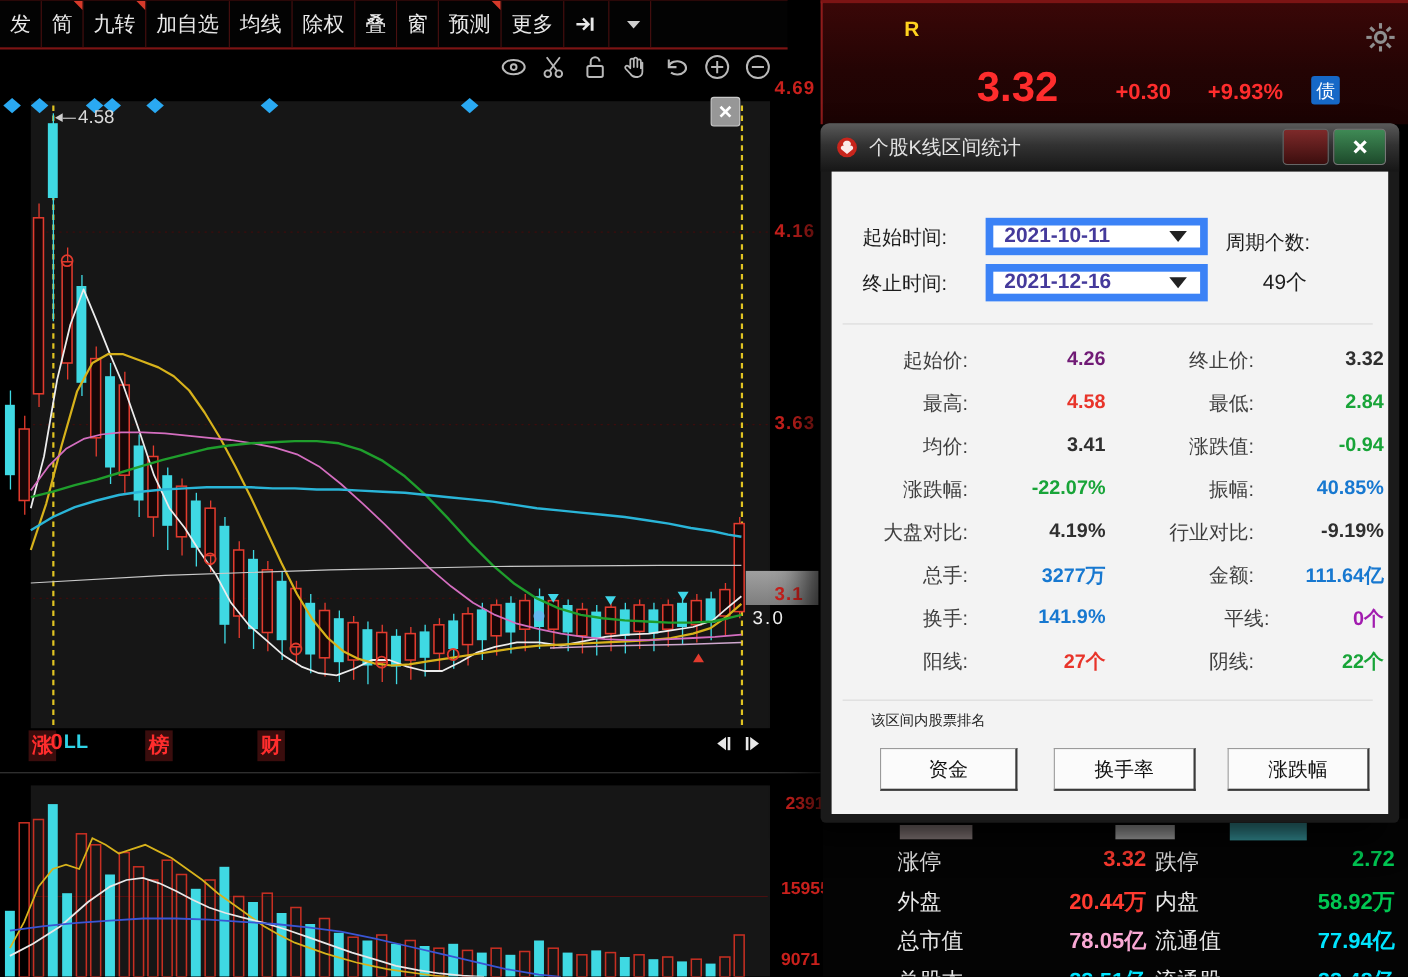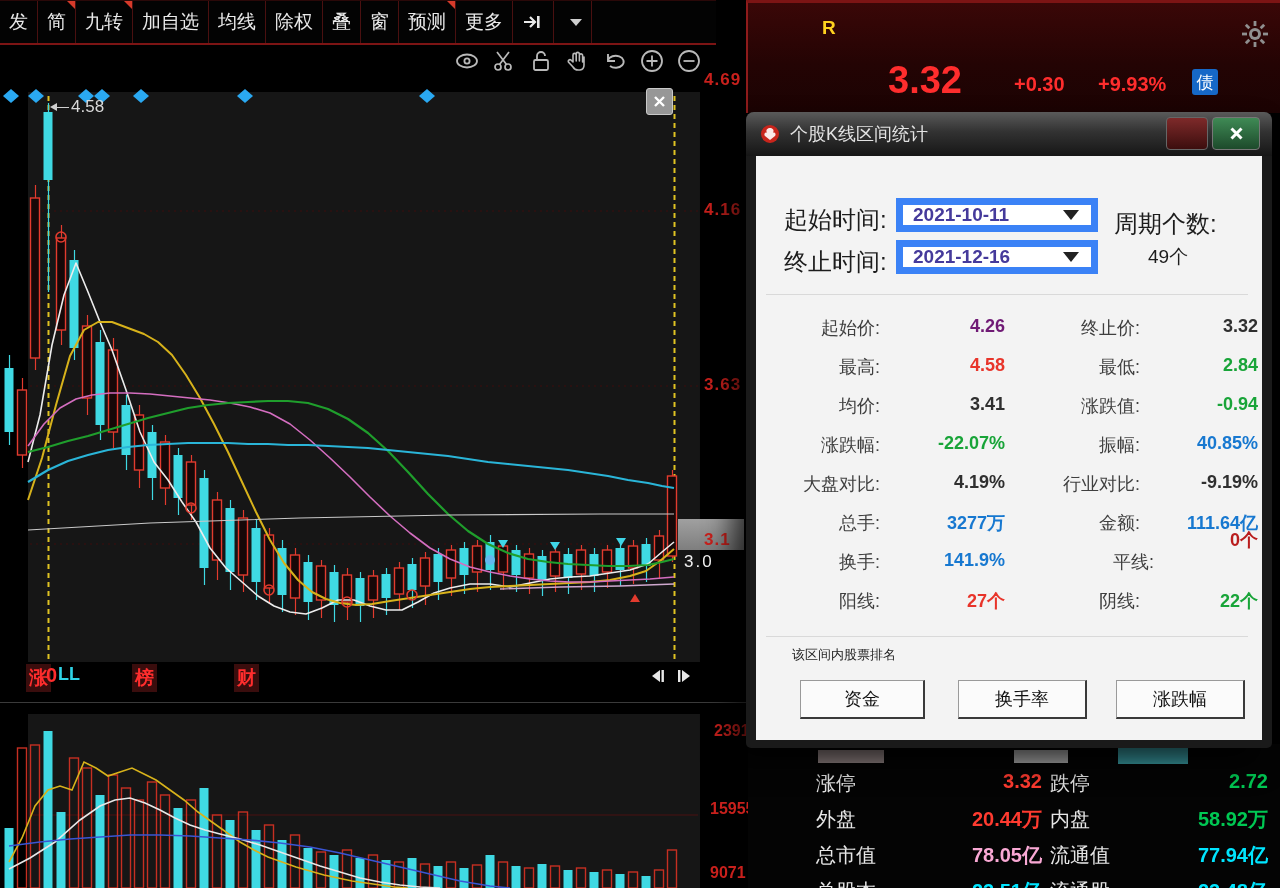--- a/index.html
+++ b/index.html
@@ -53,21 +53,21 @@
   #dialog{position:absolute;left:746px;top:112px;width:526px;height:636px;background:#1a1a1a;
      border-radius:8px 8px 5px 5px;box-shadow:-14px 16px 28px rgba(0,0,0,.72);z-index:10;}
   #dlg-titlebar{position:absolute;left:0;top:0;right:0;height:44px;border-radius:8px 8px 0 0;
      background:linear-gradient(#5a5a5a,#323232 45%,#161616);display:flex;align-items:center;padding:0 14px;box-sizing:border-box;}
   #dlg-title{color:#e3e3e3;font-size:18px;margin-left:10px;}
   #dlg-min{position:absolute;top:5px;right:64px;width:40px;height:31px;background:linear-gradient(#7e2a2a,#3c0e0e);
      border:1px solid #666;border-radius:4px;}
   #dlg-close{position:absolute;top:5px;right:12px;width:46px;height:31px;background:linear-gradient(#3f8a55,#1d4a2b);
      border:1px solid #777;border-radius:4px;display:flex;align-items:center;justify-content:center;}
   #dlg-body{position:absolute;left:10px;top:44px;right:10px;bottom:8px;background:#f3f3f3;}
-  .fld-label{position:absolute;font-size:24px;color:#1c1c1c;}
+  .fld-label{position:absolute;font-size:18px;color:#1c1c1c;}
   .dd{position:absolute;width:202px;height:34px;background:#fff;border:7px solid #3b82f6;display:flex;align-items:center;
       padding:0 10px;box-sizing:border-box;}
   .dd-val{font-size:19px;font-weight:bold;color:#453a9b;}
   .dd-caret{position:absolute;right:12px;width:0;height:0;border-left:8px solid transparent;border-right:8px solid transparent;border-top:10px solid #222;}
   .dlg-hr{position:absolute;left:10px;right:14px;height:1px;background:#d9d9d9;}
   .st-cell{position:absolute;font-size:18px;white-space:nowrap;}
   .st-label{color:#3f3f3f;text-align:right;}
   .st-value{text-align:right;font-weight:bold;}
   #ranking-label{position:absolute;left:36px;top:490px;font-size:13px;color:#222;}
   .dlg-btn{position:absolute;top:524px;height:36px;background:#fbfbfb;border:1px solid #9a9a9a;
@@ -494,21 +494,21 @@
           <div class="st-cell st-value" style="left: 130px; width: 119px; top: 316px; color: rgb(47, 47, 47);">4.19%</div>
           <div class="st-cell st-label" style="left: 240px; width: 144px; top: 316px;">行业对比:</div>
           <div class="st-cell st-value" style="left: 390px; width: 112px; top: 316px; color: rgb(47, 47, 47);">-9.19%</div>
           <div class="st-cell st-label" style="left: 0px; width: 124px; top: 355px;">总手:</div>
           <div class="st-cell st-value" style="left: 130px; width: 119px; top: 355px; color: rgb(23, 120, 208);">3277万</div>
           <div class="st-cell st-label" style="left: 240px; width: 144px; top: 355px;">金额:</div>
           <div class="st-cell st-value" style="left: 390px; width: 112px; top: 355px; color: rgb(23, 120, 208);">111.64亿</div>
           <div class="st-cell st-label" style="left: 0px; width: 124px; top: 394px;">换手:</div>
           <div class="st-cell st-value" style="left: 130px; width: 119px; top: 394px; color: rgb(23, 120, 208);">141.9%</div>
           <div class="st-cell st-label" style="left: 254px; width: 144px; top: 394px;">平线:</div>
-          <div class="st-cell st-value" style="left: 390px; width: 112px; top: 372px; color: #b91c1c;">0个</div>
+          <div class="st-cell st-value" style="left: 390px; width: 112px; top: 394px; color: #a21caf;">0个</div>
           <div class="st-cell st-label" style="left: 0px; width: 124px; top: 433px;">阳线:</div>
           <div class="st-cell st-value" style="left: 130px; width: 119px; top: 433px; color: rgb(232, 52, 42);">27个</div>
           <div class="st-cell st-label" style="left: 240px; width: 144px; top: 433px;">阴线:</div>
           <div class="st-cell st-value" style="left: 390px; width: 112px; top: 433px; color: rgb(24, 164, 56);">22个</div>
         </div>
       <div class="dlg-hr" style="top:480px;"></div>
       <span id="ranking-label">该区间内股票排名</span>
       <div id="dlg-buttons">
           <div class="dlg-btn" style="left: 44px; width: 122px;">资金</div>
           <div class="dlg-btn" style="left: 202px; width: 126px;">换手率</div>

